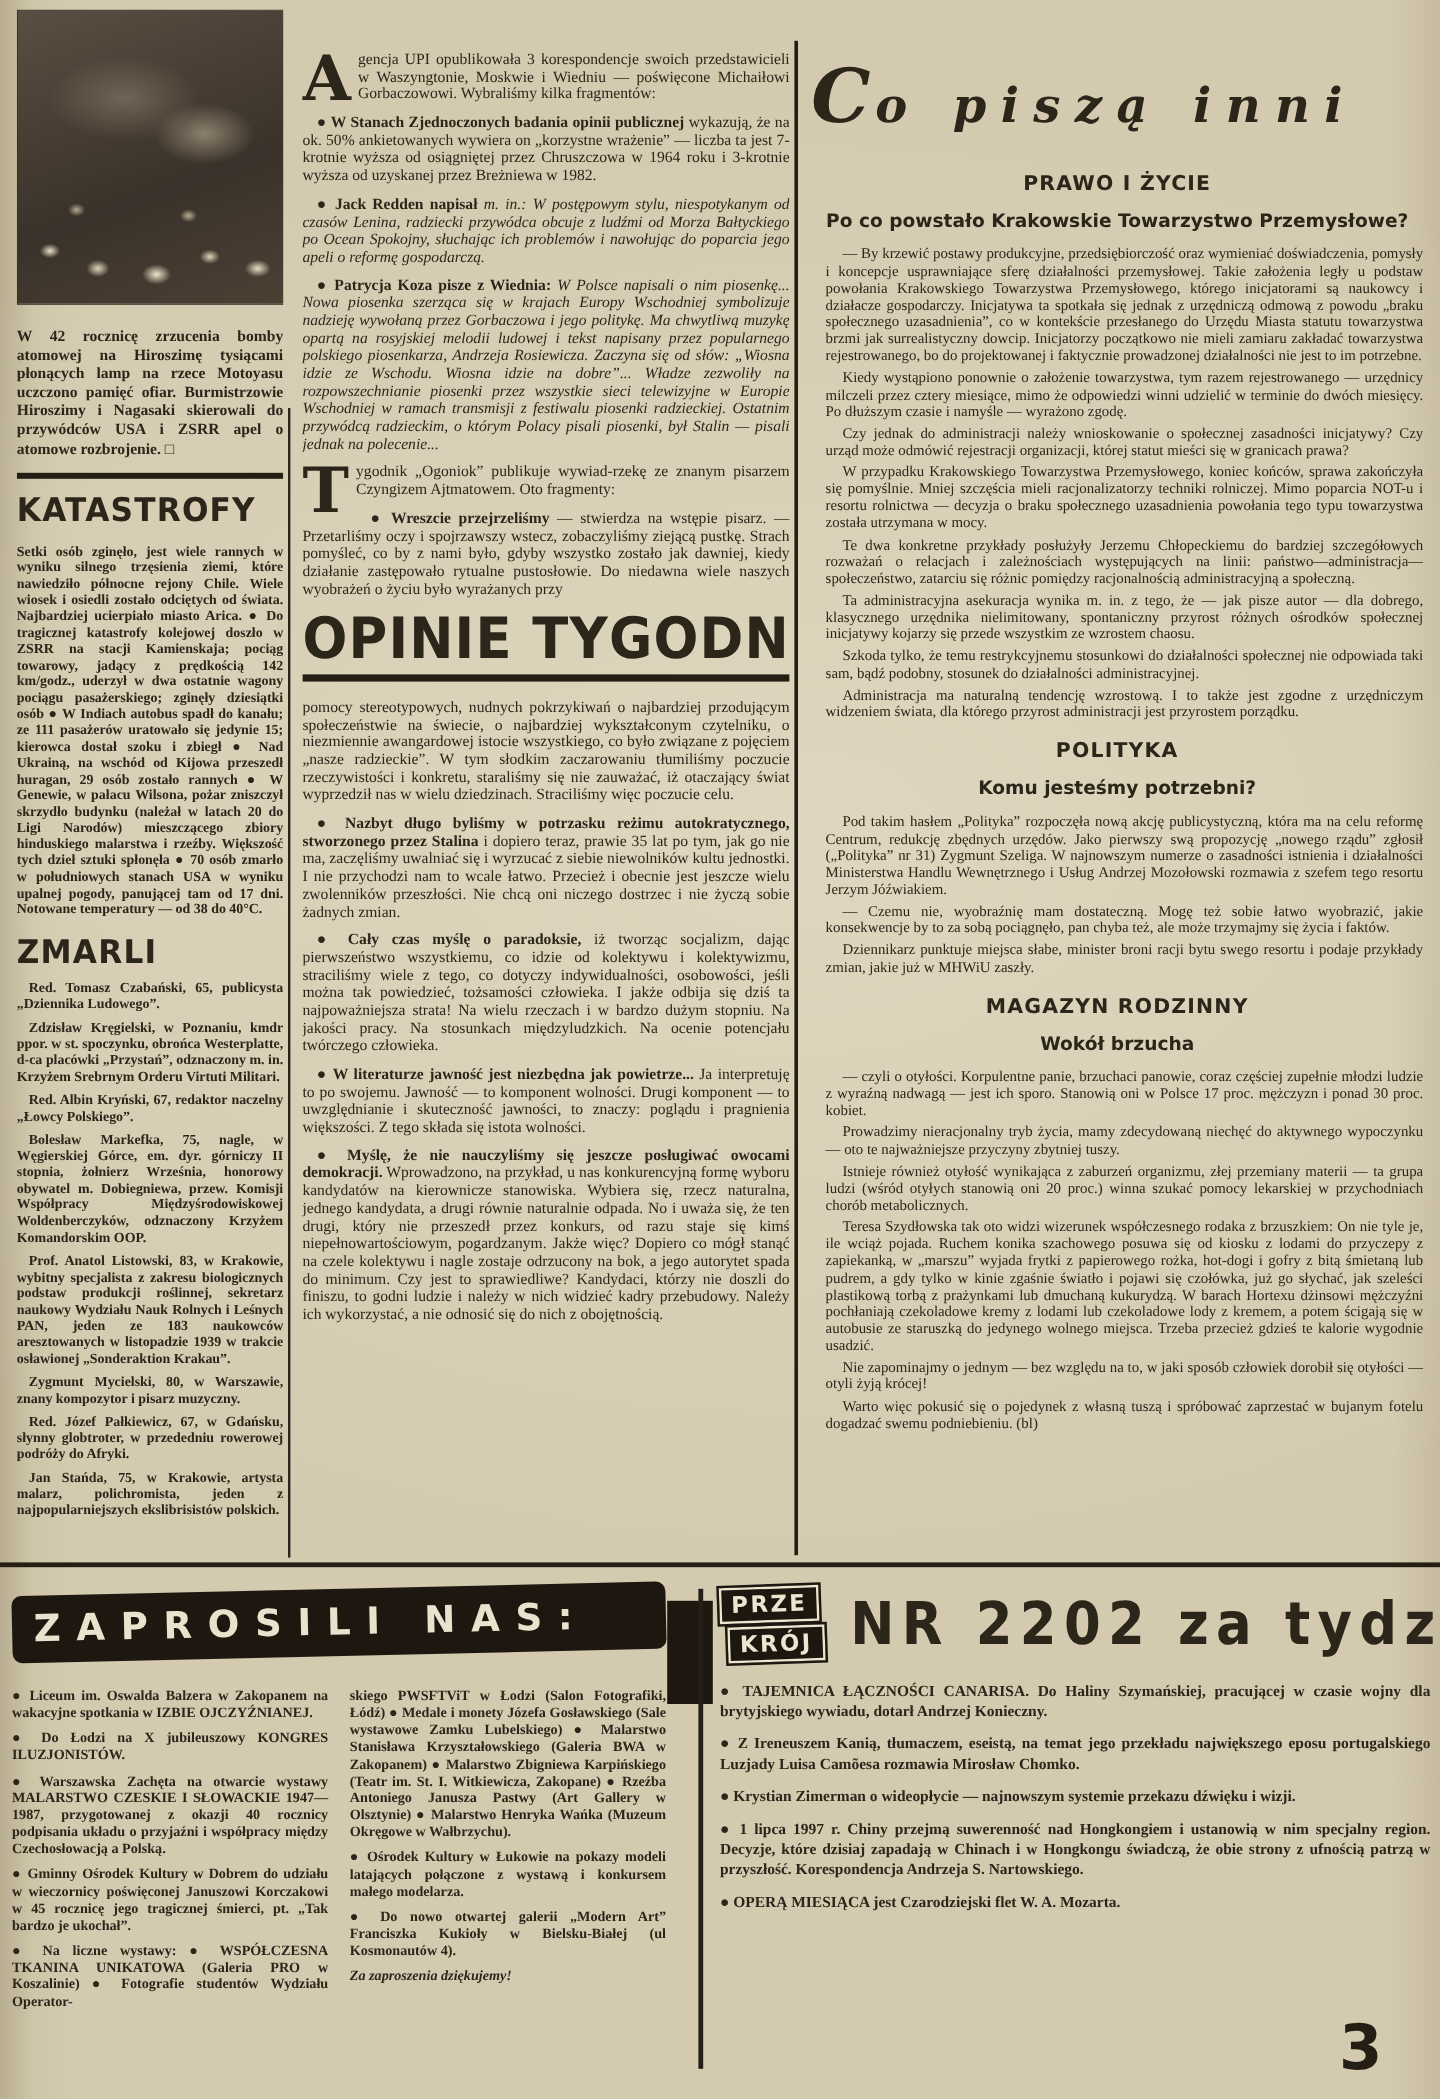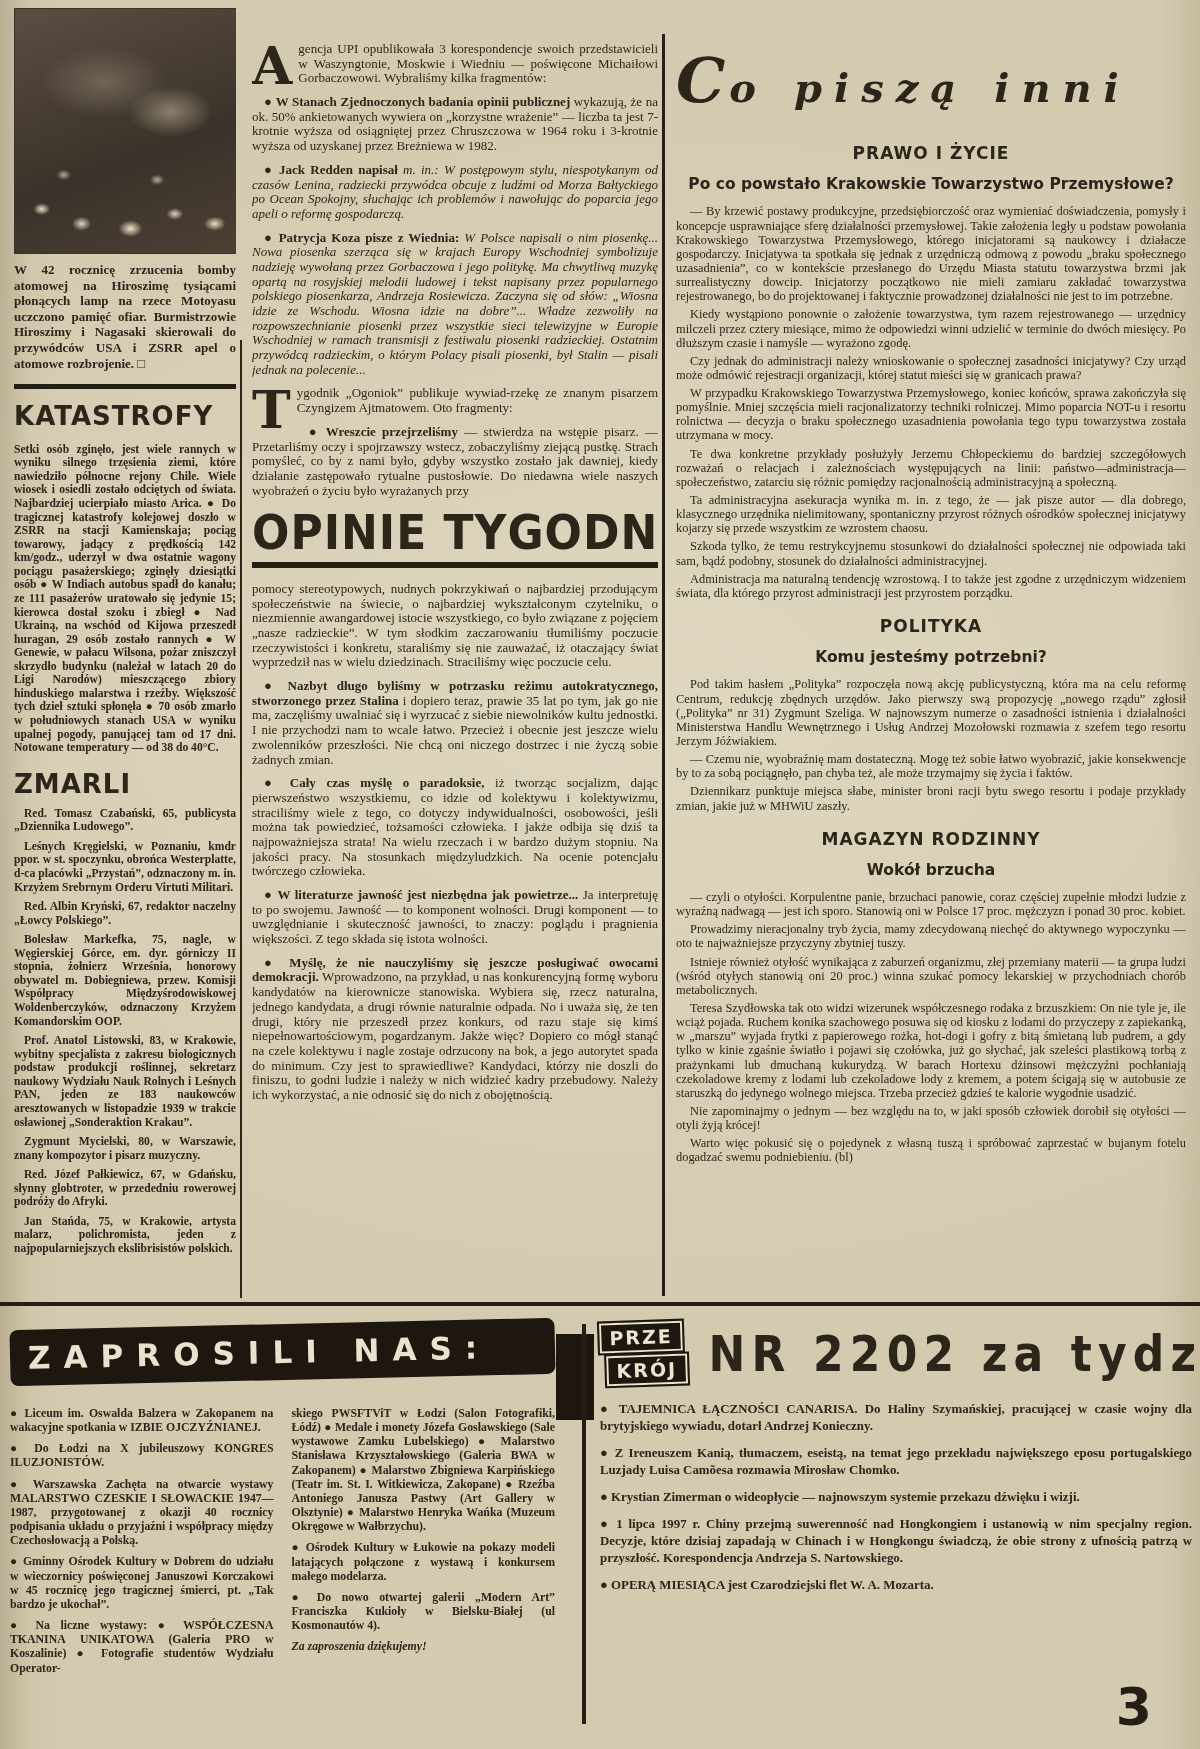--- a/index.html
+++ b/index.html
@@ -26,42 +26,42 @@
       radial-gradient(16px 12px at 30% 88%, rgba(240,230,200,.9), transparent 60%),
       radial-gradient(20px 14px at 52% 90%, rgba(250,240,210,.95), transparent 60%),
       radial-gradient(14px 10px at 72% 84%, rgba(240,228,198,.9), transparent 60%),
       radial-gradient(18px 12px at 90% 88%, rgba(245,236,206,.92), transparent 60%),
       radial-gradient(12px 9px at 22% 68%, rgba(230,220,190,.7), transparent 60%),
       radial-gradient(12px 9px at 64% 70%, rgba(235,224,194,.7), transparent 60%),
       radial-gradient(60px 36px at 70% 42%, rgba(200,188,160,.55), transparent 70%),
       radial-gradient(90px 50px at 40% 30%, rgba(150,138,118,.5), transparent 70%),
       linear-gradient(160deg, #5a4f42 0%, #473d33 35%, #3a322a 60%, #4c4034 100%);
   }
-  .caption{font-size:13px;line-height:1.2;font-weight:bold;text-align:justify;margin-top:8px;}
+  .caption{font-size:13px;line-height:1.2;font-weight:bold;text-align:justify;margin-top:18px;}
   .left-rule{height:5px;background:#241e14;margin:10px 0 12px 0;}
   .sec-head{font-family:"DejaVu Sans", sans-serif;font-weight:bold;font-size:26px;letter-spacing:1px;margin:2px 0 8px 0;transform:scaleY(1.05);}
   .left-body{font-size:11.6px;line-height:1.17;text-align:justify;font-weight:600;}
   .left-body .b{font-weight:900;}
   .zmarli-entry{font-size:11.6px;line-height:1.17;text-align:justify;margin:0 0 6px 0;font-weight:600;text-indent:10px;}
   .zmarli-entry .lead{font-weight:900;}
   
   .mid-text{font-size:13px;line-height:1.13;text-align:justify;}
   .mpara{margin:0 0 9px 0;}
   .dc{float:left;font-size:52px;line-height:.78;font-weight:bold;padding:4px 6px 0 0;font-family:"DejaVu Serif", serif;}
   .bullet{margin:0 0 9px 0;text-indent:12px;}
   .bullet .lead{font-weight:900;}
   .bullet.ital .pt{font-style:italic;margin-top:23px;}
   .opinie{font-family:"DejaVu Sans", sans-serif;font-weight:bold;font-size:44px;letter-spacing:1px;transform:scaleY(1.08);margin:10px 0 2px 0;white-space:nowrap;}
   .opinie-rule{height:6px;background:#241e14;margin:4px 0 14px 0;}
   
   .script-head{font-family:"DejaVu Serif", serif;font-style:italic;font-size:40px;letter-spacing:12px;text-align:left;margin:8px 0 26px 0;white-space:nowrap;}
   .script-head::first-letter{font-size:1.55em;letter-spacing:4px;}
   .kicker{font-family:"DejaVu Sans", sans-serif;font-weight:bold;font-size:17px;text-align:center;letter-spacing:1px;margin:16px 0 4px 0;}
   .sub-title{font-family:"DejaVu Sans", sans-serif;font-weight:bold;font-size:15.5px;text-align:center;margin:12px 0 10px 0;line-height:1.25;}
-  .right-text p{font-size:12.4px;line-height:1.14;text-align:justify;margin:0 0 4px 0;text-indent:14px;}
+  .right-text p{font-size:12.4px;line-height:1.14;text-align:justify;margin:0 0 4px 12px;text-indent:14px;}
   
   .bottom{position:absolute;left:0;top:1302px;width:1200px;height:447px;border-top:4px solid #241e14;}
   .zap-wrap{position:absolute;left:10px;top:18px;width:545px;}
   .zap-banner{
     background:#1d1710;color:#e9e2cd;border-radius:8px;transform:rotate(-1.3deg);
     font-family:"DejaVu Sans", sans-serif;font-weight:bold;font-size:31px;letter-spacing:.42em;
     padding:10px 6px 10px 18px;white-space:nowrap;overflow:hidden;
   }
   .banner-endblock{position:absolute;left:556px;top:28px;width:38px;height:86px;background:#1d1710;}
   .zap-cols{margin-top:26px;column-count:2;column-gap:18px;width:545px;}
@@ -90,21 +90,21 @@
   <div class="left-rule"></div>
 
   <div class="sec-head">KATASTROFY</div>
   <p class="left-body"><span class="b">Setki osób zginęło,</span><span> jest wiele rannych w wyniku </span><span class="b">silnego trzęsienia ziemi,</span><span> które nawiedziło północne rejony </span><span class="b">Chile.</span><span> Wiele wiosek i osiedli zostało odciętych od świata. Najbardziej ucierpiało miasto Arica. </span><span class="b">● Do tragicznej katastrofy kolejowej doszło w ZSRR</span><span> na stacji Kamienskaja; pociąg towarowy, jadący z prędkością 142 km/godz., uderzył w dwa ostatnie wagony pociągu pasażerskiego; zginęły dziesiątki osób </span><span class="b">● W Indiach autobus spadł do kanału;</span><span> ze 111 pasażerów uratowało się jedynie 15; kierowca dostał szoku i zbiegł </span><span class="b">● Nad Ukrainą,</span><span> na wschód od Kijowa </span><span class="b">przeszedł huragan,</span><span> 29 osób zostało rannych </span><span class="b">● W Genewie,</span><span> w pałacu Wilsona, pożar zniszczył skrzydło budynku (należał w latach 20 do Ligi Narodów) mieszczącego zbiory hinduskiego malarstwa i rzeźby. Większość tych dzieł sztuki spłonęła </span><span class="b">● 70 osób zmarło w południowych stanach USA</span><span> w wyniku upalnej pogody, panującej tam od 17 dni. Notowane temperatury — od 38 do 40°C.</span></p>
 
   <div class="sec-head" style="margin-top:14px">ZMARLI</div>
   <div>
 
       <p class="zmarli-entry"><span class="lead">Red. Tomasz Czabański, 65,</span><span class="pt"> publicysta „Dziennika Ludowego”.</span></p>
 
-      <p class="zmarli-entry"><span class="lead">Leśnych Kręgielski,</span><span class="pt"> w Poznaniu, kmdr ppor. w st. spoczynku, obrońca Westerplatte, d-ca placówki „Przystań”, odznaczony m. in. Krzyżem Srebrnym Orderu Virtuti Militari.</span></p>
+      <p class="zmarli-entry"><span class="lead">Zdzisław Kręgielski,</span><span class="pt"> w Poznaniu, kmdr ppor. w st. spoczynku, obrońca Westerplatte, d-ca placówki „Przystań”, odznaczony m. in. Krzyżem Srebrnym Orderu Virtuti Militari.</span></p>
 
       <p class="zmarli-entry"><span class="lead">Red. Albin Kryński, 67,</span><span class="pt"> redaktor naczelny „Łowcy Polskiego”.</span></p>
 
       <p class="zmarli-entry"><span class="lead">Bolesław Markefka, 75,</span><span class="pt"> nagle, w Węgierskiej Górce, em. dyr. górniczy II stopnia, żołnierz Września, honorowy obywatel m. Dobiegniewa, przew. Komisji Współpracy Międzyśrodowiskowej Woldenberczyków, odznaczony Krzyżem Komandorskim OOP.</span></p>
 
       <p class="zmarli-entry"><span class="lead">Prof. Anatol Listowski, 83,</span><span class="pt"> w Krakowie, wybitny specjalista z zakresu biologicznych podstaw produkcji roślinnej, sekretarz naukowy Wydziału Nauk Rolnych i Leśnych PAN, jeden ze 183 naukowców aresztowanych w listopadzie 1939 w trakcie osławionej „Sonderaktion Krakau”.</span></p>
 
       <p class="zmarli-entry"><span class="lead">Zygmunt Mycielski, 80,</span><span class="pt"> w Warszawie, znany kompozytor i pisarz muzyczny.</span></p>
 
       <p class="zmarli-entry"><span class="lead">Red. Józef Pałkiewicz, 67,</span><span class="pt"> w Gdańsku, słynny globtroter, w przededniu rowerowej podróży do Afryki.</span></p>

